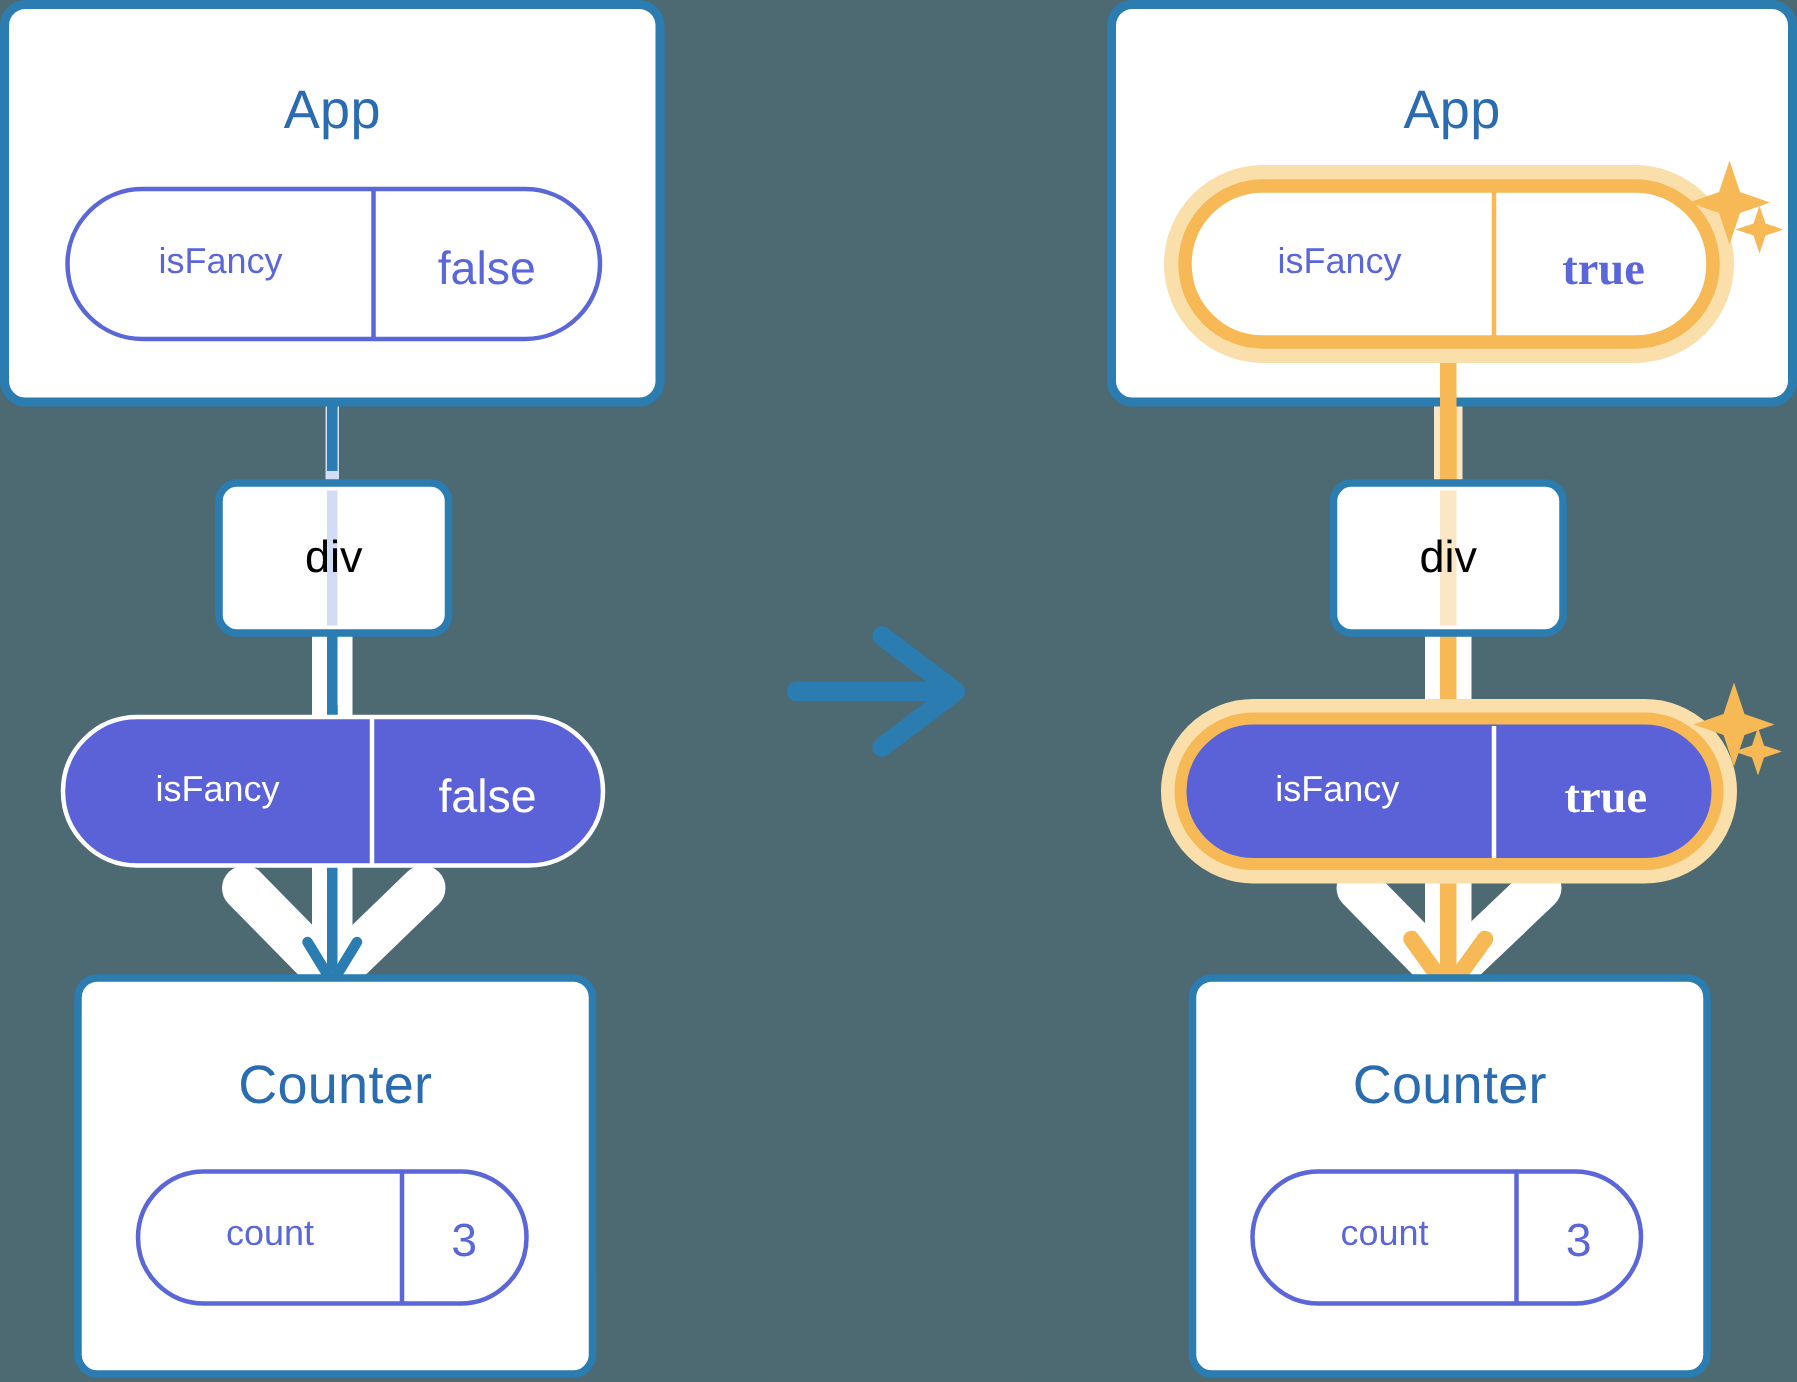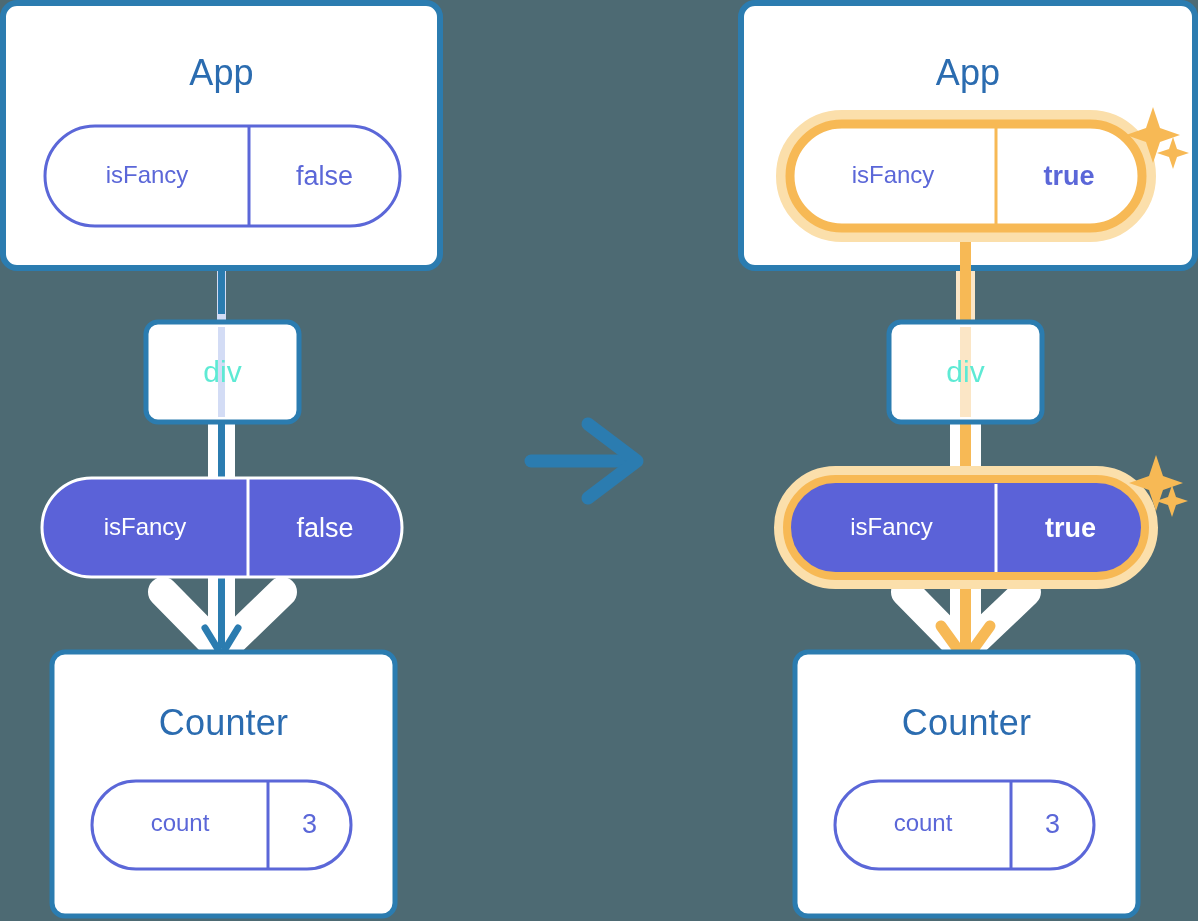--- a/index.html
+++ b/index.html
@@ -17,25 +17,25 @@
     white-space:nowrap;
     line-height:1;
   }
   .box-title{
     color:#2b6cb0;
     font-size:36px;
     font-weight:400;
     letter-spacing:.2px;
   }
   .pill-key{font-size:24px;font-weight:400;}
-  .pill-val{font-size:27px;font-weight:400;}
-  .pill-val.bold{font-weight:700;}
+  .pill-val{font-size:31px;font-weight:400;}
+  .pill-val.bold{font-weight:700;font-family:Liberation Serif, serif;}
   .ind{color:#5b67d8;}
   .onpurple{color:#ffffff;}
-  .divtext{color:#5eead4;font-size:30px;}
+  .divtext{color:#000000;font-size:30px;}
 </style>
 </head>
 <body>
 
 <div id="stage">
 
   <svg width="1198" height="921" viewBox="0 0 1198 921">
 
     <rect x="217" y="262" width="9" height="68" fill="#d3dcf5"></rect>
     <rect x="218" y="262" width="7" height="52" fill="#2b7cb0"></rect>

